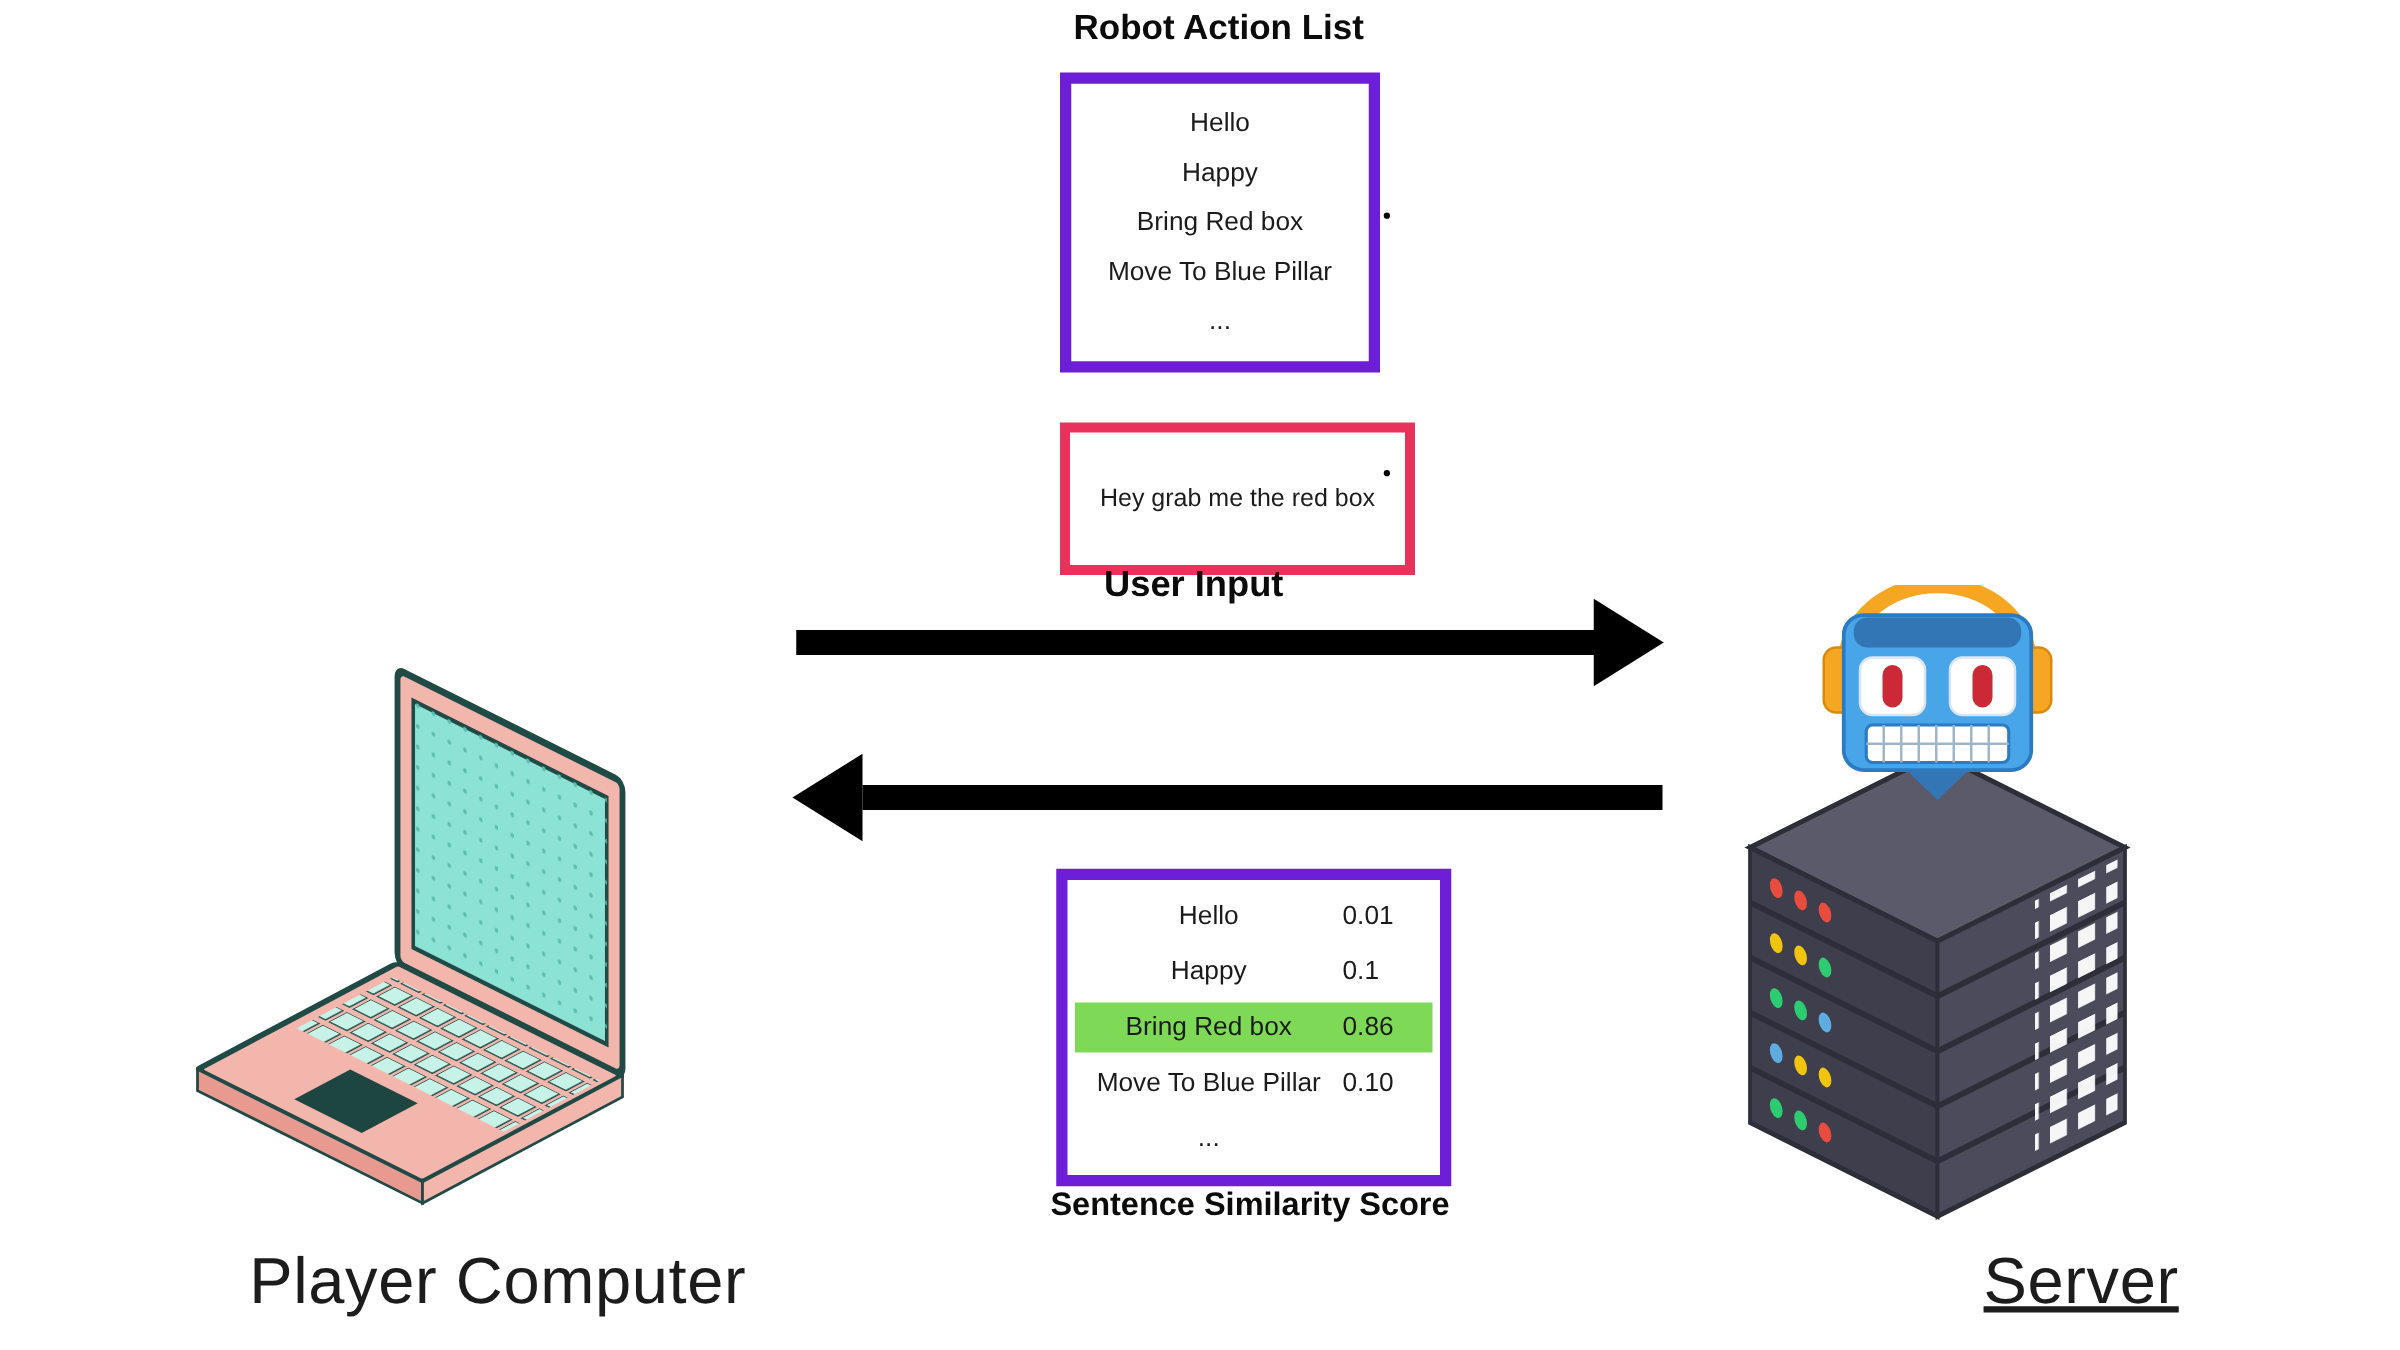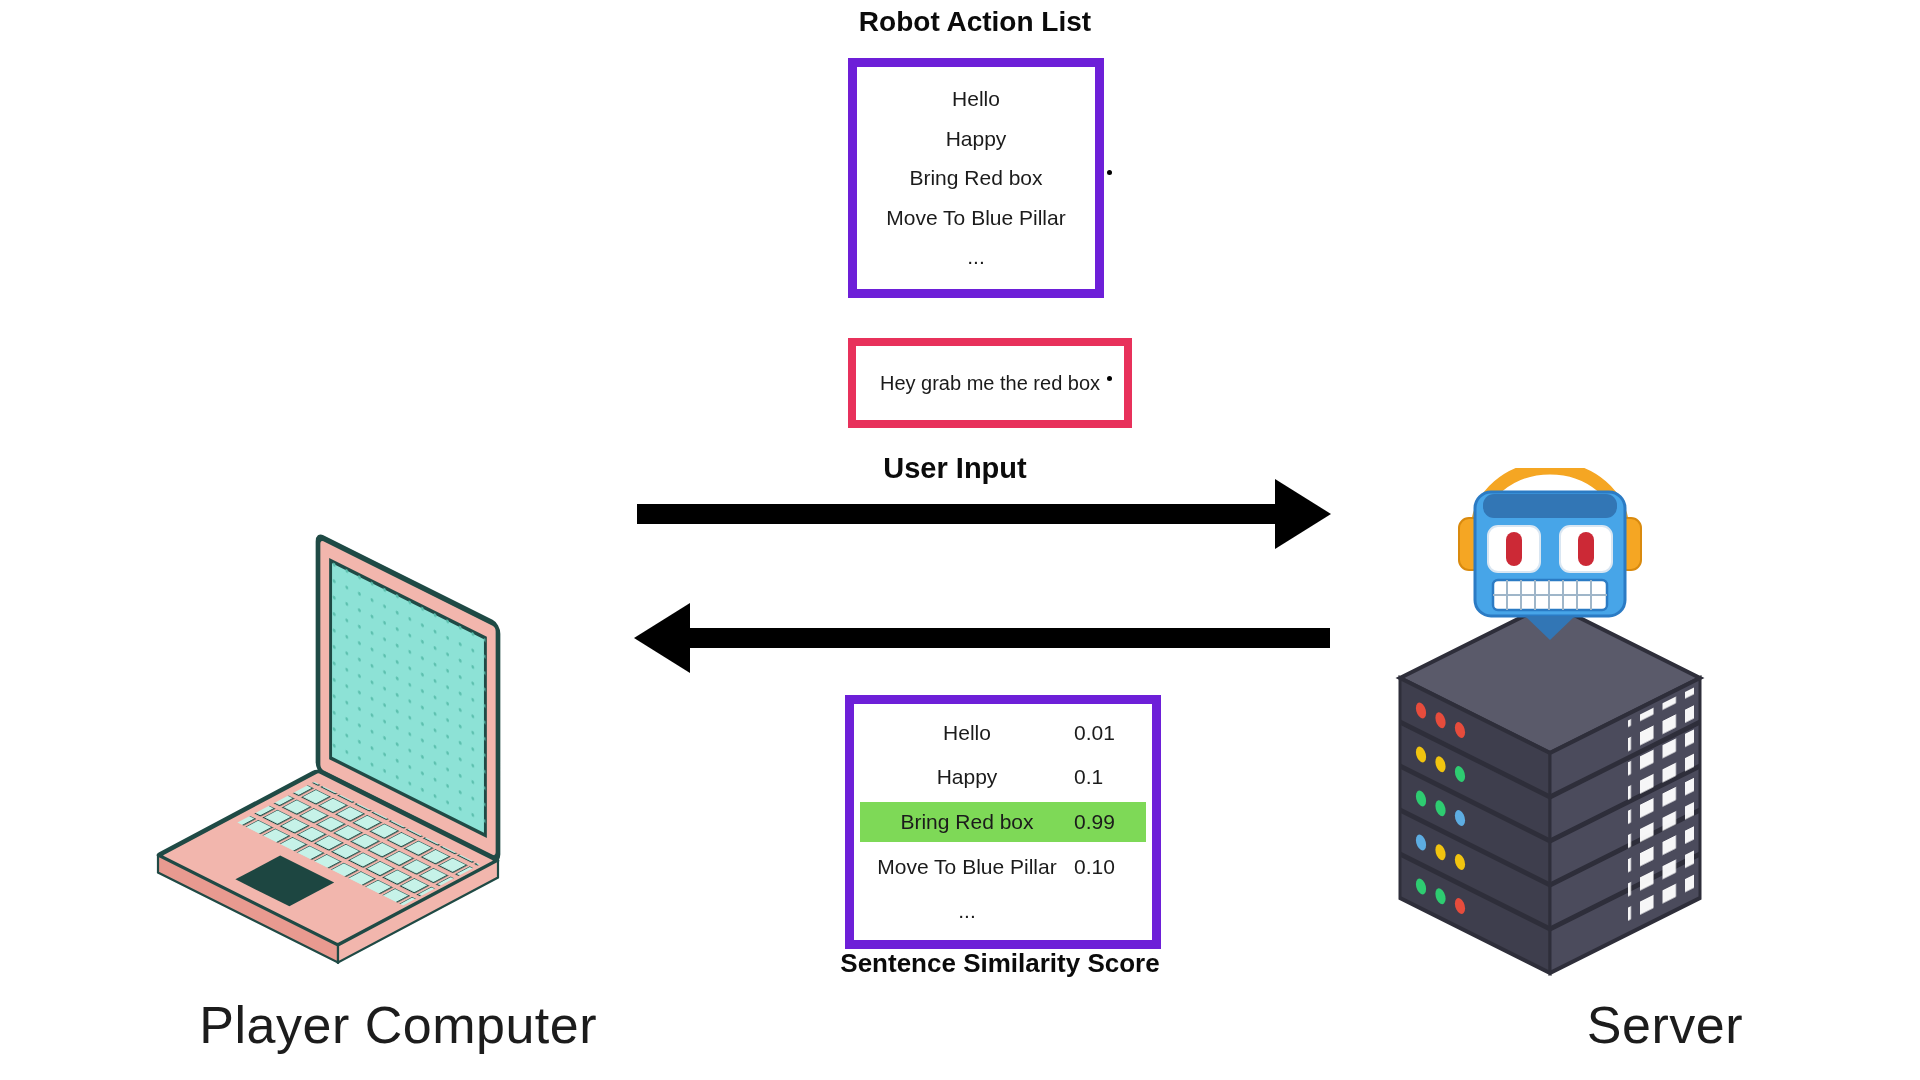--- a/index.html
+++ b/index.html
@@ -17,21 +17,21 @@
     border:9px solid #6d1fd8;background:#fff;
     display:flex;flex-direction:column;justify-content:space-evenly;align-items:center;
     padding:4px 0;
   }
   .action-item{font-size:21px;color:#1b1b1b;text-align:center;line-height:1.1;}
 
   .input-box{
     position:absolute;left:848px;top:338px;width:240px;height:74px;
     border:8px solid #e8315b;background:#fff;
     display:flex;align-items:center;justify-content:center;text-align:center;
-    font-size:20px;line-height:1.3;color:#1b1b1b;padding:0 14px;
+    font-size:20px;line-height:1.3;color:#1b1b1b;padding:16px 14px;
   }
 
   .dot{position:absolute;width:5px;height:5px;border-radius:50%;background:#000;}
   .dot1{left:1107px;top:170px;}
   .dot2{left:1107px;top:376px;}
 
   .arrow-shaft{position:absolute;background:#000;height:20px;}
   .shaft-right{left:637px;top:504px;width:640px;}
   .shaft-left{left:690px;top:628px;width:640px;}
   .arrow-head{position:absolute;width:0;height:0;}
@@ -43,21 +43,21 @@
     border:9px solid #6d1fd8;background:#fff;
     display:flex;flex-direction:column;justify-content:space-evenly;padding:4px 2px;
   }
   .sim-row{display:flex;align-items:center;height:40px;margin:0 4px;}
   .sim-row.highlight{background:#7ed957;}
   .sim-label{flex:1;text-align:center;font-size:21px;color:#1b1b1b;}
   .sim-score{width:72px;text-align:left;font-size:21px;color:#1b1b1b;}
 
   .node-label{position:absolute;text-align:right;font-size:52px;color:#1c1c1c;letter-spacing:0.5px;}
   .player-label{left:97px;top:995px;width:500px;}
-  .server-label{left:1343px;top:995px;width:400px;}
+  .server-label{left:1343px;top:995px;width:400px;text-decoration:underline;}
 
   .laptop-wrap{position:absolute;left:138px;top:528px;width:440px;height:455px;}
   .server-wrap{position:absolute;left:1385px;top:468px;width:330px;height:520px;}
   svg{display:block;width:100%;height:100%;}
 </style>
 </head>
 <body>
 
 <div class="canvas">
 
@@ -88,21 +88,21 @@
     <div class="sim-row">
       <span class="sim-label">Hello</span>
       <span class="sim-score">0.01</span>
     </div>
     <div class="sim-row">
       <span class="sim-label">Happy</span>
       <span class="sim-score">0.1</span>
     </div>
     <div class="sim-row highlight">
       <span class="sim-label">Bring Red box</span>
-      <span class="sim-score">0.99</span>
+      <span class="sim-score">0.86</span>
     </div>
     <div class="sim-row">
       <span class="sim-label">Move To Blue Pillar</span>
       <span class="sim-score">0.10</span>
     </div>
     <div class="sim-row">
       <span class="sim-label">...</span>
       <span class="sim-score"></span>
     </div>
   </div>

